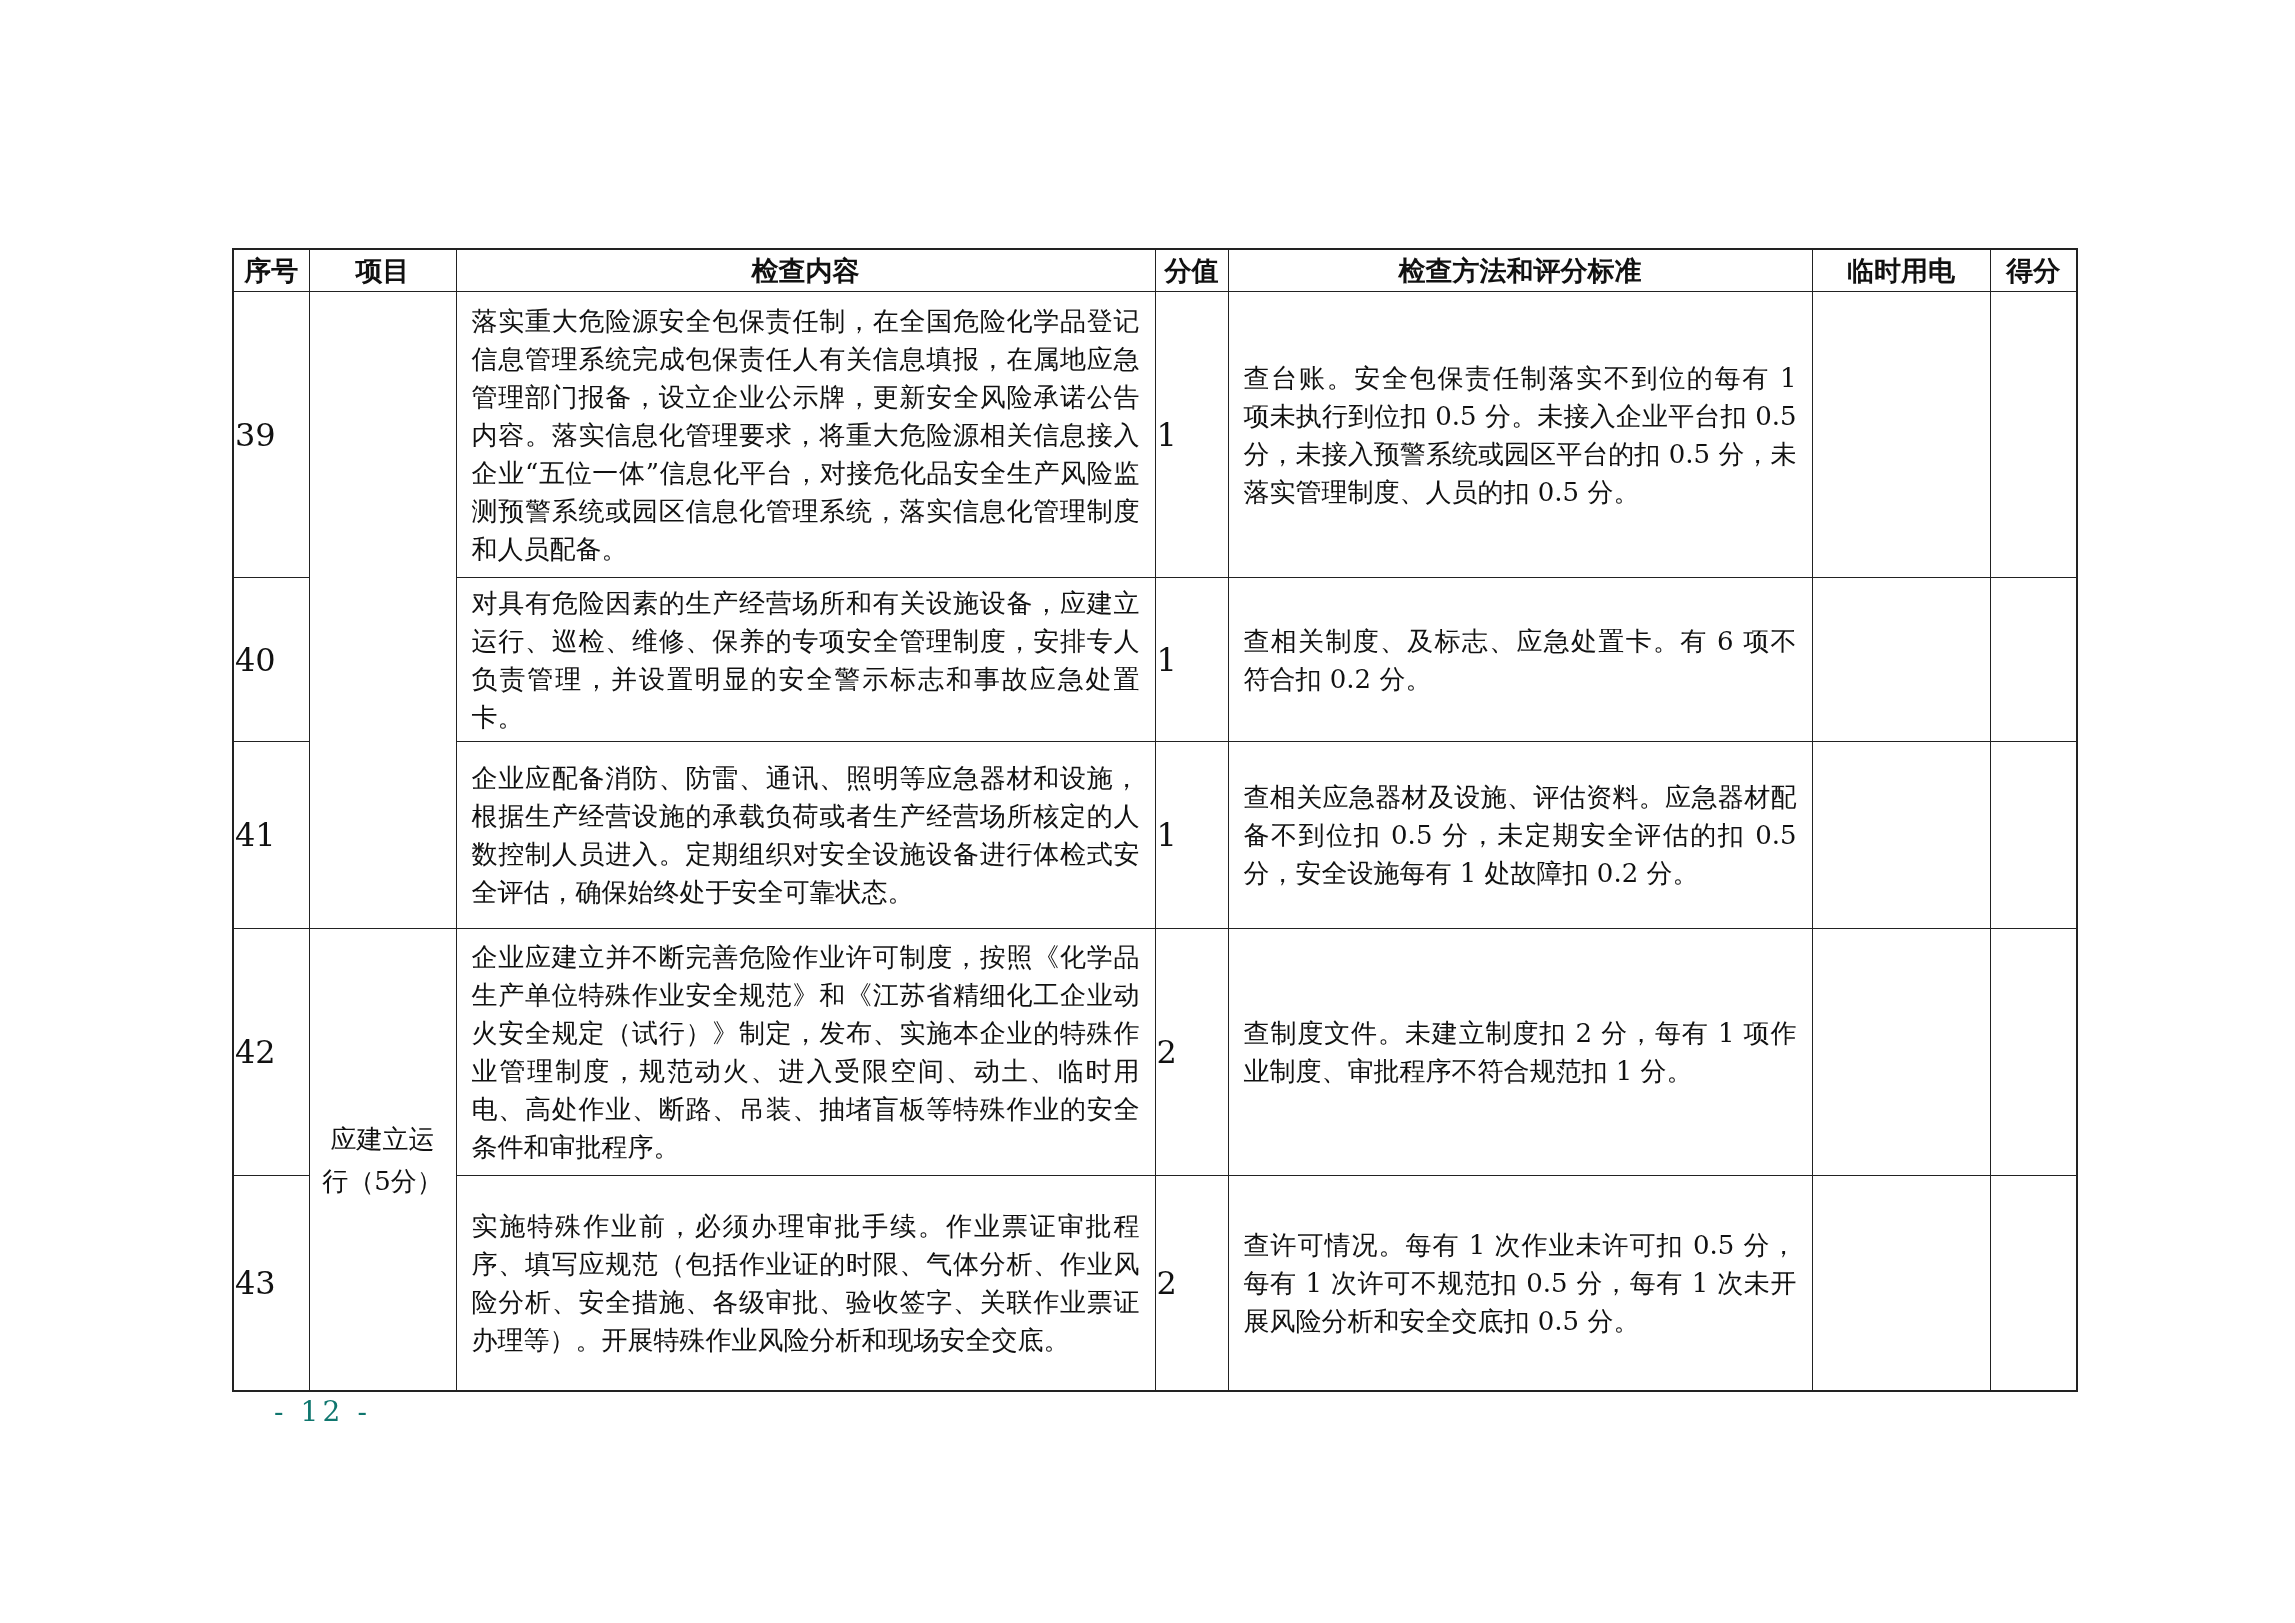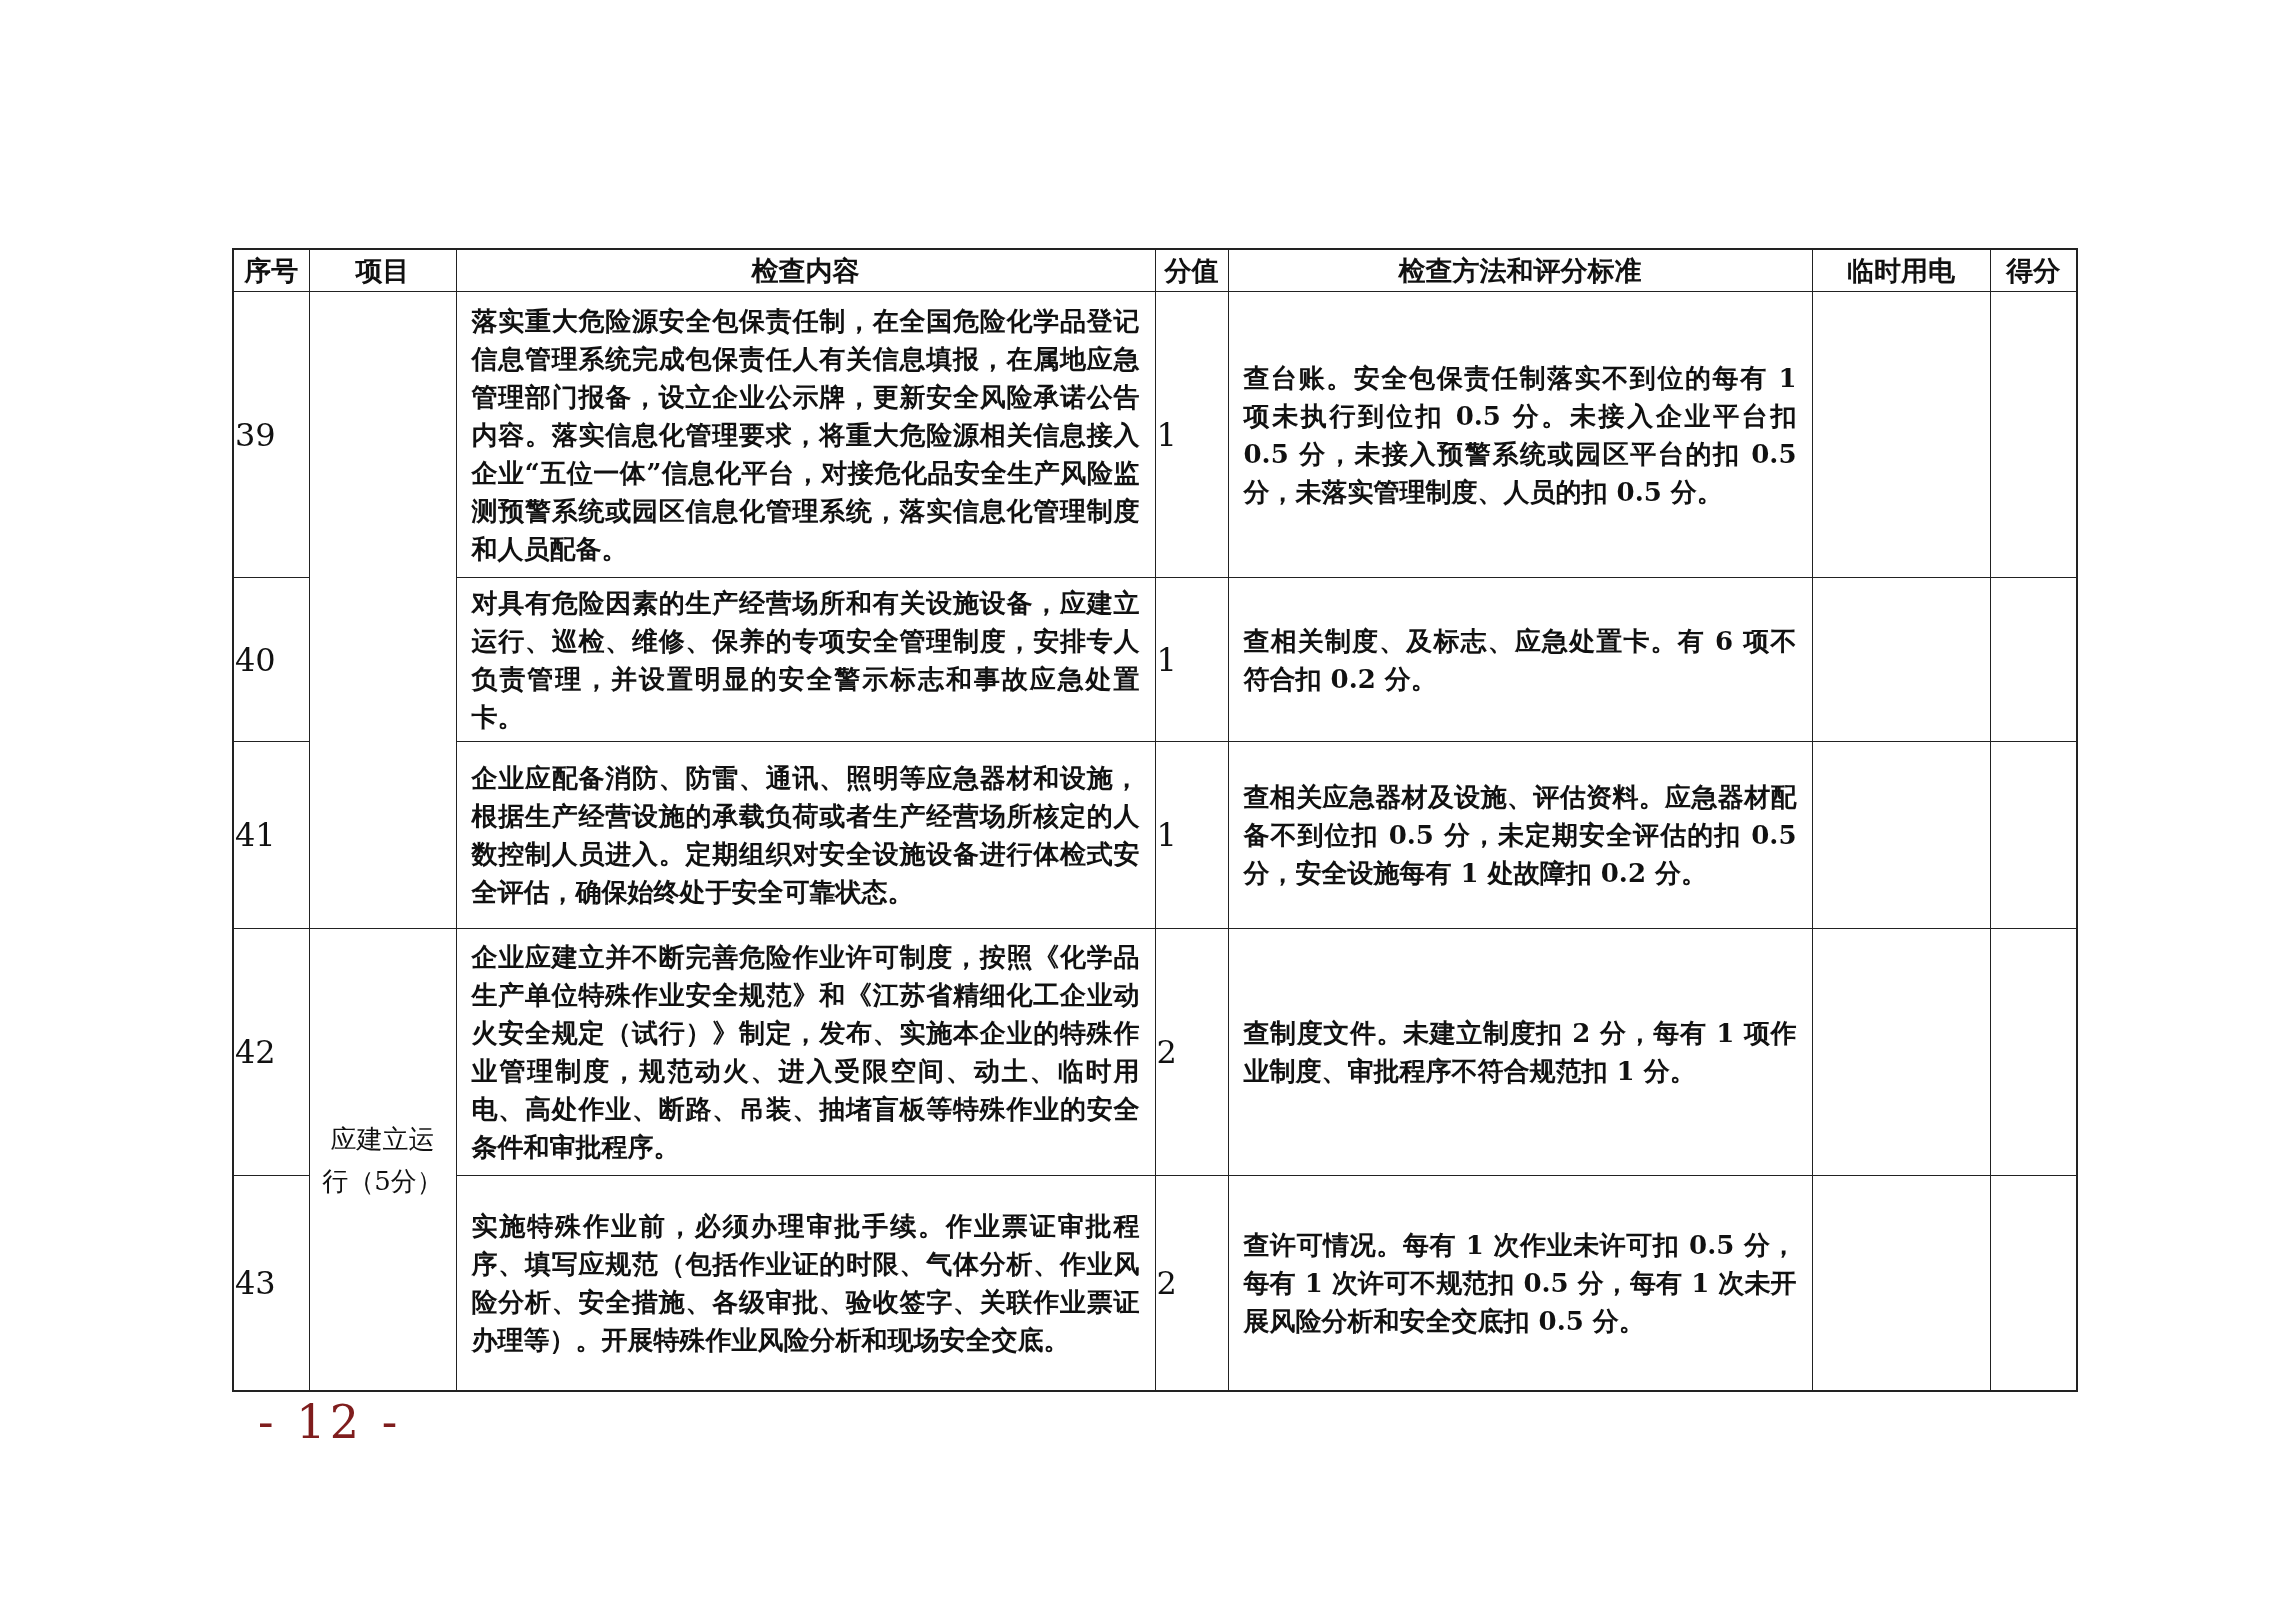--- a/index.html
+++ b/index.html
@@ -57,30 +57,29 @@
     padding: 2.7px 9.5px;
     font-family: "DejaVu Serif", "Liberation Serif", serif;
   }
   td.text-cell {
     text-align: justify;
     vertical-align: middle;
     font-size: 26px;
     line-height: 38px;
     padding: 5.5px 15px;
     font-family: "DejaVu Serif", "Liberation Serif", serif;
-    font-weight: bold;
   }
   .page-number {
     position: absolute;
-    left: 258px;
+    left: 274px;
     top: 1395px;
-    font-size: 46px;
+    font-size: 28px;
     letter-spacing: 4.1px;
     font-family: "DejaVu Serif", "Liberation Serif", serif;
-    color: #7f1d1d;
+    color: #0f766e;
   }
 </style>
 </head>
 <body>
 
 <div class="page">
 
   <table class="score-table">
     <colgroup>
       <col style="width:76px">

